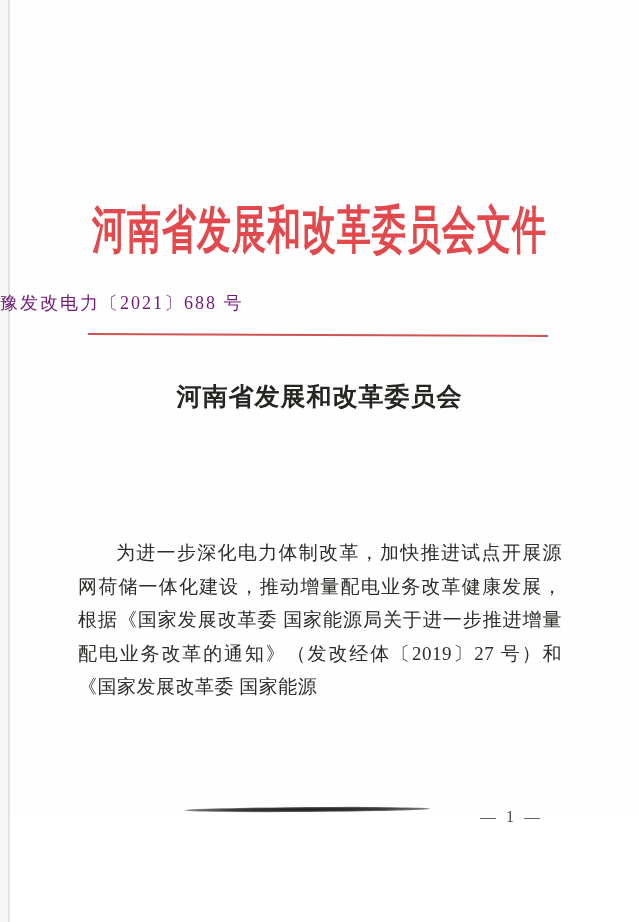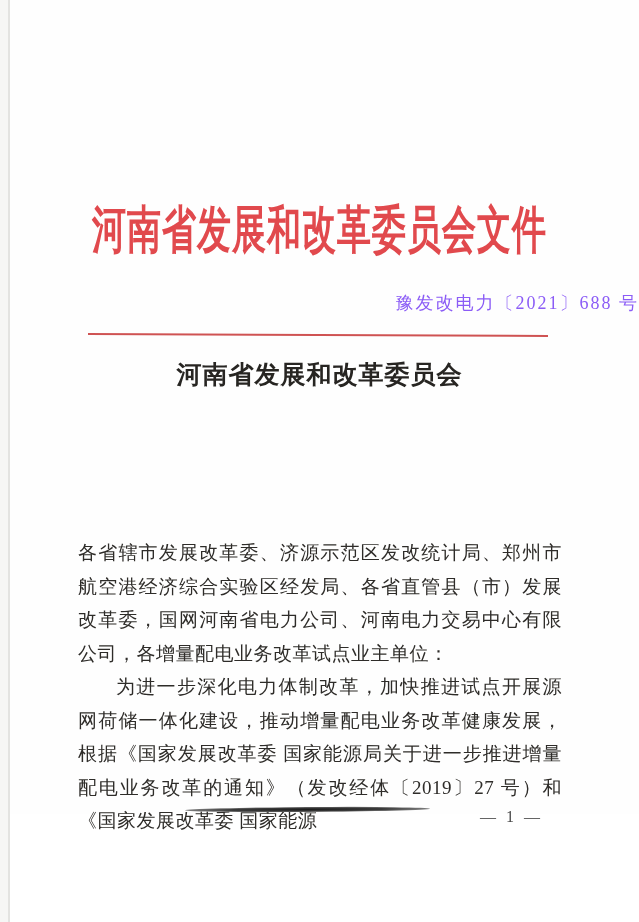--- a/index.html
+++ b/index.html
@@ -36,34 +36,34 @@
     font-size: 34px;
     font-weight: bold;
     letter-spacing: 1px;
     color: #e1494d;
     transform: scaleY(1.5);
     transform-origin: center top;
     white-space: nowrap;
   }
   .doc-number {
     position: absolute; left: 0; right: 0; top: 291px;
-    text-align: right;
+    text-align: left;
     font-size: 18px;
     letter-spacing: 2px;
-    color: #8b5cf6;
+    color: #701a75;
   }
   .red-divider {
     position: absolute; left: 88px; top: 334px;
     width: 460px; height: 0;
     border-top: 2px solid #cf5353;
     transform: rotate(0.25deg);
   }
   
   .doc-title {
-    position: absolute; left: 0; right: 0; top: 356px;
+    position: absolute; left: 0; right: 0; top: 378px;
     text-align: center;
     font-weight: bold;
     font-size: 25px;
     line-height: 38px;
     color: #272522;
     letter-spacing: 1px;
   }
   
   .body-text {
     position: absolute; left: 78px; top: 536px;
@@ -96,21 +96,20 @@
 
   <div class="doc-number" data-name="document-number">豫发改电力〔2021〕688 号</div>
 
   <div class="red-divider" data-name="red-divider-line"></div>
 
   <div class="doc-title" data-name="document-title">
     <div data-name="document-title-line1">河南省发展和改革委员会</div>
   </div>
 
   <div class="body-text" data-name="document-body">
-    <p data-name="body-paragraph-1">各省辖市发展改革委、济源示范区发改统计局、郑州市航空港经济综合实验区经发局、各省直管县（市）发展改革委，国网河南省电力公司、河南电力交易中心有限公司，各增量配电业务改革试点业主单位：</p>
     <p data-name="body-paragraph-2">为进一步深化电力体制改革，加快推进试点开展源网荷储一体化建设，推动增量配电业务改革健康发展，根据《国家发展改革委 国家能源局关于进一步推进增量配电业务改革的通知》（发改经体〔2019〕27 号）和《国家发展改革委 国家能源</p>
   </div>
 
   <div class="page-number" data-name="page-number">— 1 —</div>
 
   <div class="scan-edge-bottom" data-name="scan-edge-bottom"></div>
 
 </div>
 
 </body></html>

